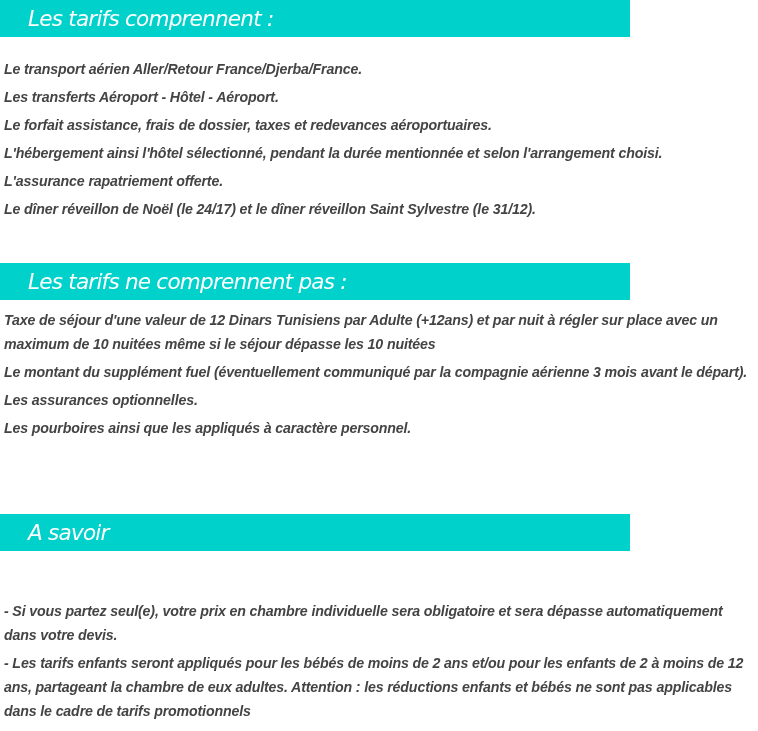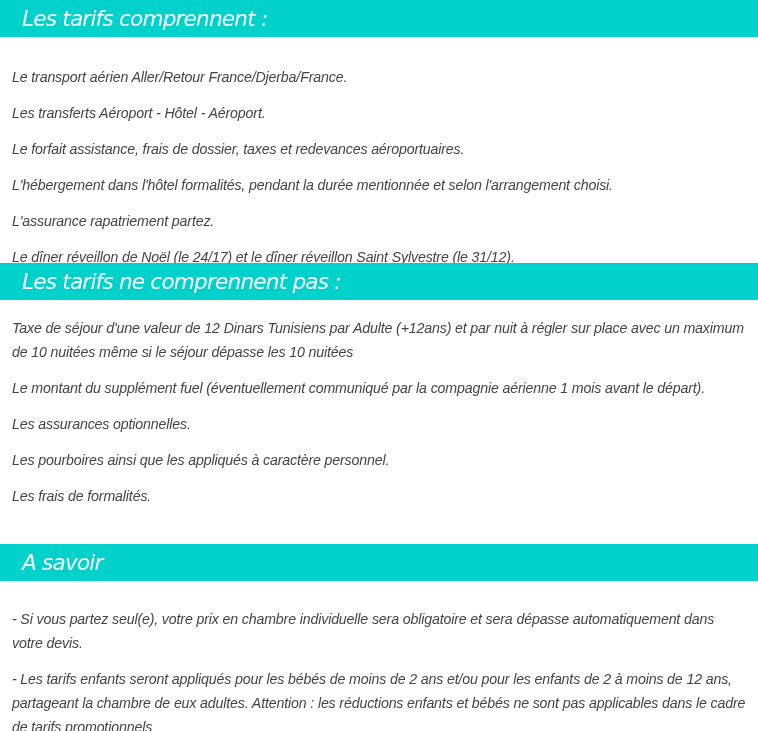--- a/index.html
+++ b/index.html
@@ -10,25 +10,25 @@
     body {
       width: 758px;
       height: 731px;
       overflow: hidden;
       position: relative;
       font-family: "Liberation Sans", sans-serif;
     }
     .section-header {
       position: absolute;
       left: 0;
-      width: 758px;
+      width: 630px;
       height: 37px;
       background: #00d2cb;
       box-sizing: border-box;
-      padding-left: 22px;
+      padding-left: 28px;
       display: flex;
       align-items: center;
     }
     .section-header h2 {
       margin: 0;
       font-family: "DejaVu Sans", sans-serif;
       font-style: italic;
       font-weight: normal;
       font-size: 22px;
       color: #ffffff;
@@ -44,58 +44,58 @@
       margin: 0;
       padding: 0;
       font-family: "Liberation Sans", sans-serif;
       font-style: italic;
       font-size: 14.2px;
       line-height: 24px;
       color: #444444;
       letter-spacing: -0.15px;
     }
     .section-body p {
-      margin: 12px;
+      margin: 4px;
       padding: 0;
       white-space: normal;
+      font-weight: bold;
     }
     .spacer {
       height: 24px;
     }
     #hdr1 { top: 0; }
     #body1 { top: 53px; }
     #hdr2 { top: 263px; }
     #body2 { top: 304px; }
-    #hdr3 { top: 544px; }
+    #hdr3 { top: 514px; }
     #body3 { top: 595px; }
   </style>
 </head>
 <body>
 
 <div class="section-header" id="hdr1">
   <h2>Les tarifs comprennent :</h2>
 </div>
 <div class="section-body" id="body1">
   <p>Le transport aérien Aller/Retour  France/Djerba/France.</p>
   <p>Les transferts Aéroport - Hôtel - Aéroport.</p>
   <p>Le forfait assistance, frais de dossier, taxes et redevances aéroportuaires.</p>
-  <p>L'hébergement dans l'hôtel formalités, pendant la durée mentionnée et selon l'arrangement choisi.</p>
-  <p>L'assurance rapatriement partez.</p>
+  <p>L'hébergement ainsi l'hôtel sélectionné, pendant la durée mentionnée et selon l'arrangement choisi.</p>
+  <p>L'assurance rapatriement offerte.</p>
   <p>Le dîner réveillon de Noël (le 24/17) et le dîner réveillon Saint Sylvestre (le 31/12).</p>
 </div>
 
 <div class="section-header" id="hdr2">
   <h2>Les tarifs ne comprennent pas :</h2>
 </div>
 <div class="section-body" id="body2">
   <p>Taxe de séjour d'une valeur de 12 Dinars Tunisiens par Adulte (+12ans) et par nuit à régler sur place avec un maximum de 10 nuitées même si le séjour dépasse les 10 nuitées</p>
-  <p>Le montant du supplément fuel (éventuellement communiqué par la compagnie aérienne 1 mois avant le départ).</p>
+  <p>Le montant du supplément fuel (éventuellement communiqué par la compagnie aérienne 3 mois avant le départ).</p>
   <p>Les assurances optionnelles.</p>
   <p>Les pourboires ainsi que les appliqués à caractère personnel.</p>
-  <p>Les frais de formalités.</p>
   <div class="spacer"></div>
 </div>
 
 <div class="section-header" id="hdr3">
   <h2>A savoir</h2>
 </div>
 <div class="section-body" id="body3">
   <p>- Si vous partez seul(e), votre prix en chambre individuelle sera obligatoire et sera dépasse automatiquement dans votre devis.</p>
   <p>- Les tarifs enfants seront appliqués pour les bébés de moins de 2 ans et/ou pour les enfants de 2 à moins de 12 ans, partageant la chambre de eux adultes. Attention : les réductions enfants et bébés ne sont pas applicables dans le cadre de tarifs promotionnels</p>
 </div>

